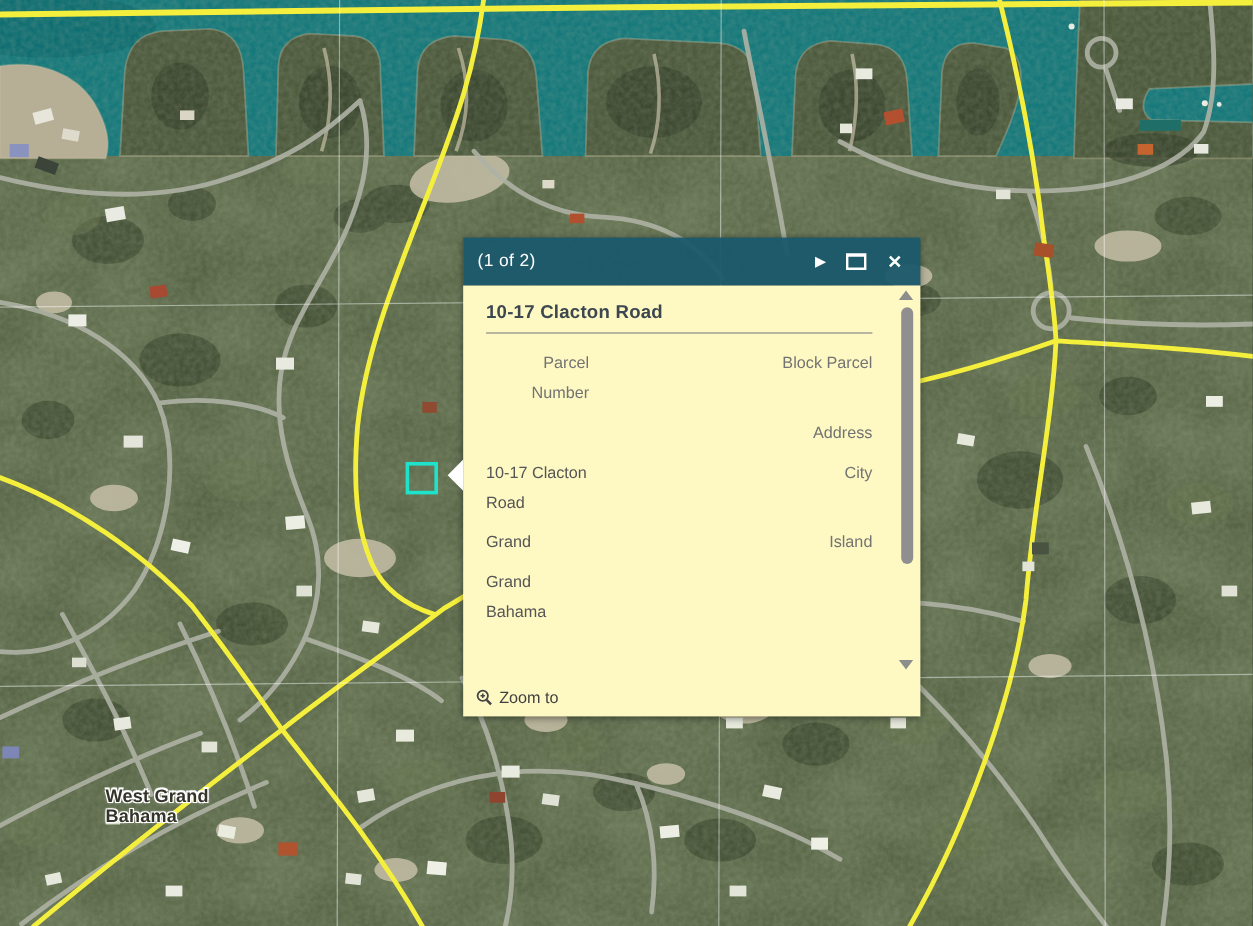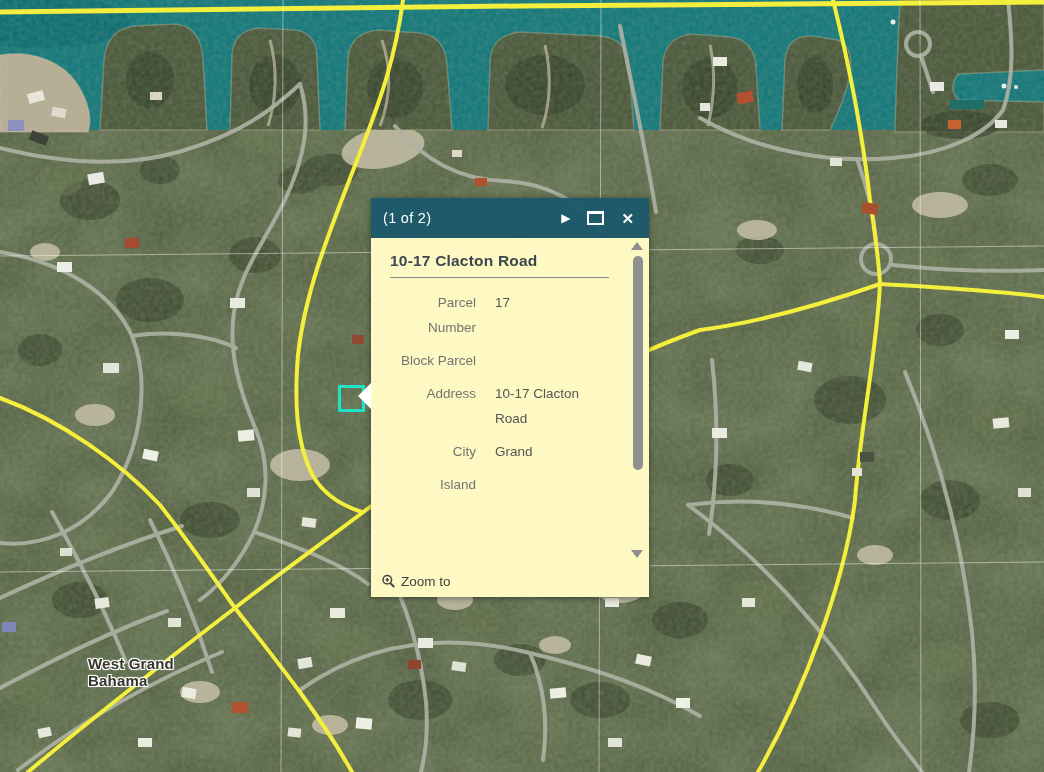--- a/index.html
+++ b/index.html
@@ -15,21 +15,21 @@
   }
   
   .map-label{
     position:absolute;left:88px;top:655px;width:120px;
     text-align:left;font-size:15px;font-weight:bold;line-height:1.15;
     color:#35342a;white-space:pre-line;letter-spacing:.2px;
     text-shadow:-1px -1px 0 #fff,1px -1px 0 #fff,-1px 1px 0 #fff,1px 1px 0 #fff,0 0 3px #fff;
   }
   
   .popup{
-    position:absolute;left:371px;top:198px;width:278px;height:399px;
+    position:absolute;left:386px;top:198px;width:381px;height:399px;
     box-shadow:0 1px 6px rgba(0,0,0,.45);
   }
   .popup-tail{
     position:absolute;left:-13px;top:185px;width:0;height:0;
     border-top:13px solid transparent;border-bottom:13px solid transparent;
     border-right:13px solid #ffffff;
   }
   .popup-header{
     position:relative;height:40px;background:rgba(26,89,108,.95);
     display:flex;align-items:center;color:#fff;
@@ -309,28 +309,28 @@
         <span class="icon-close">✕</span>
       </span>
     </div>
 
     <div class="popup-body">
       <h2 class="popup-title">10-17 Clacton Road</h2>
       <div class="divider"></div>
 
       <div class="fields">
         <div class="flabel">Parcel Number</div>
-        <div class="fvalue">17</div>
         <div class="flabel">Block Parcel</div>
         <div class="fvalue"></div>
         <div class="flabel">Address</div>
         <div class="fvalue">10-17 Clacton Road</div>
         <div class="flabel">City</div>
         <div class="fvalue">Grand</div>
         <div class="flabel">Island</div>
+        <div class="fvalue">Grand Bahama</div>
       </div>
 
       <div class="zoomto">
         <svg width="15" height="15" viewBox="0 0 15 15">
           <circle cx="6.3" cy="5.8" r="4.3" fill="none" stroke="#444" stroke-width="1.5"></circle>
           <line x1="6.3" y1="3.9" x2="6.3" y2="7.7" stroke="#444" stroke-width="1.3"></line>
           <line x1="4.4" y1="5.8" x2="8.2" y2="5.8" stroke="#444" stroke-width="1.3"></line>
           <line x1="9.5" y1="9.2" x2="13.2" y2="13" stroke="#444" stroke-width="2"></line>
         </svg>
         <span>Zoom to</span>

